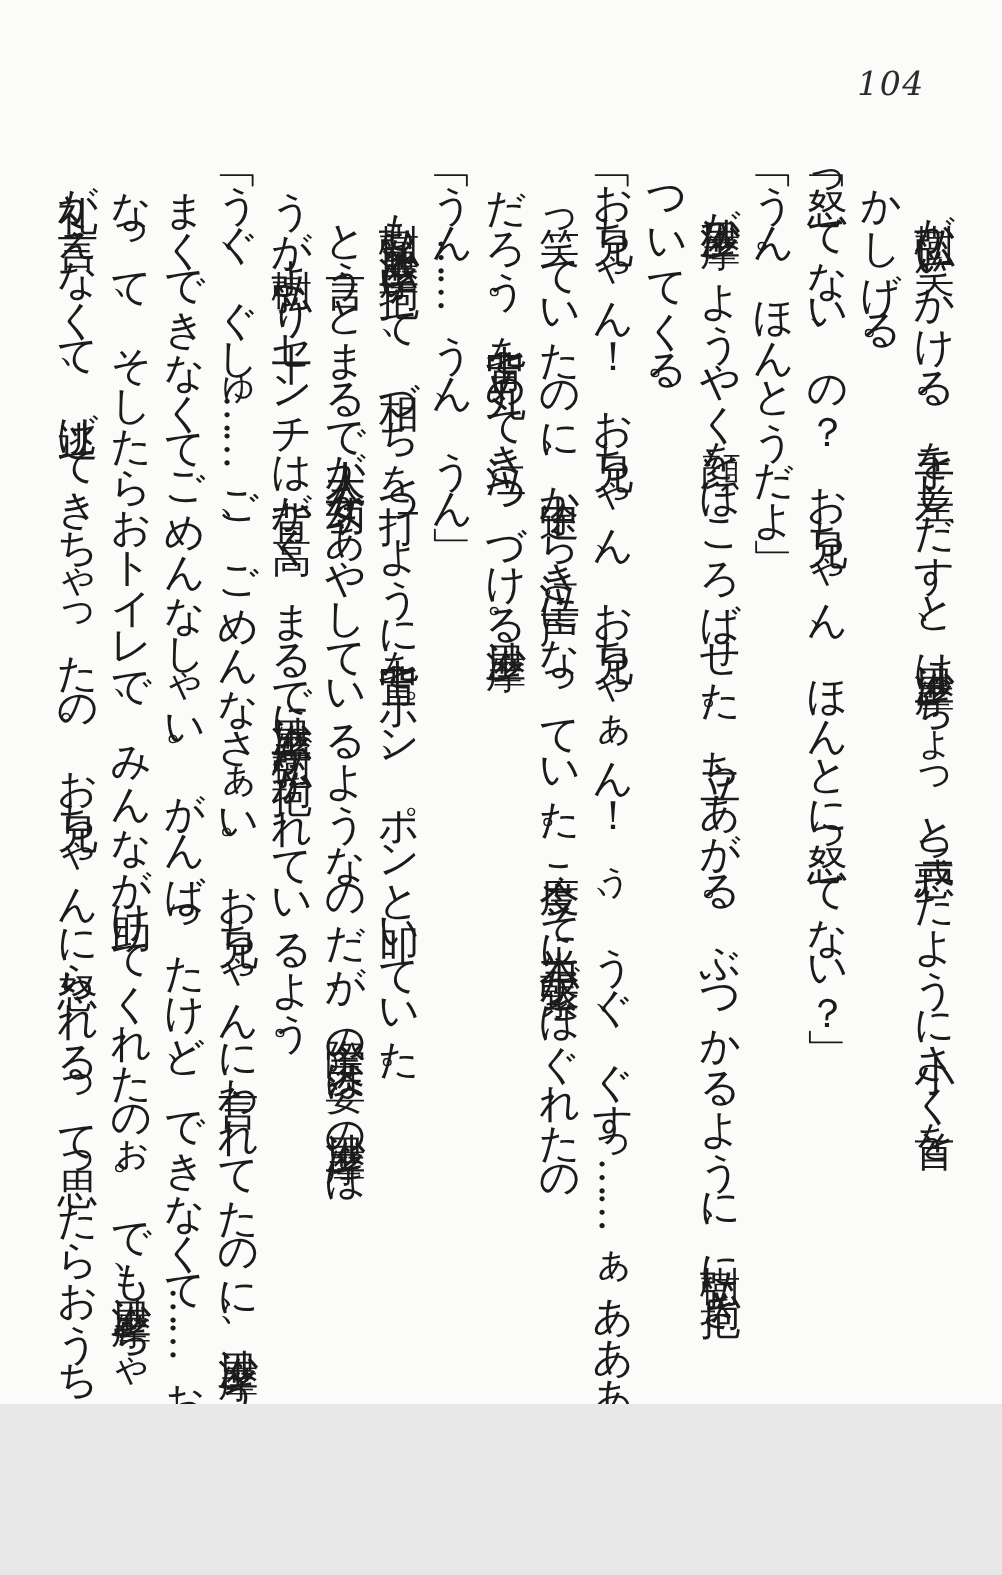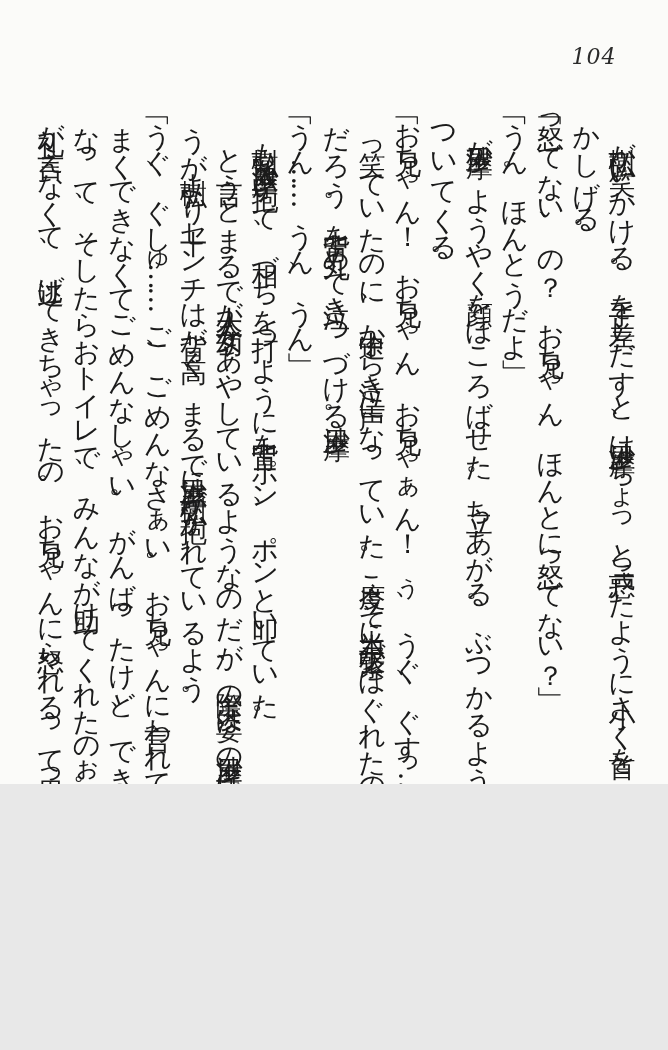--- a/index.html
+++ b/index.html
@@ -3,21 +3,21 @@
 <meta charset="utf-8">
 <style>
   html, body {
     margin: 0;
     padding: 0;
     background: #e8e8e8;
   }
   .page {
     position: relative;
     width: 668px;
-    height: 784px;
+    height: 936px;
     margin: 0 auto;
     background: #fbfbf9;
     overflow: hidden;
     font-family: "DejaVu Serif", "Liberation Serif", serif;
   }
   .page-number {
     position: absolute;
     top: 44px;
     left: 568px;
     width: 52px;

